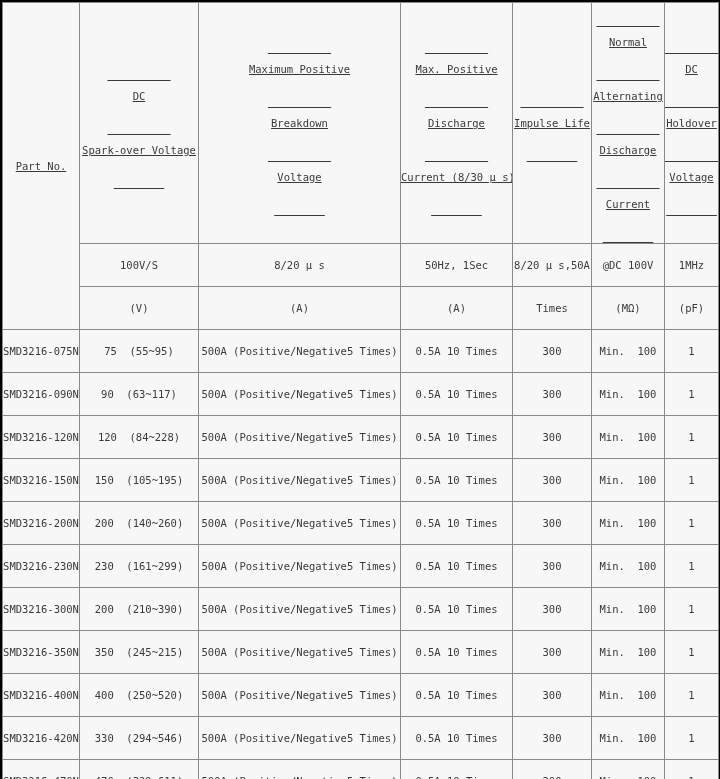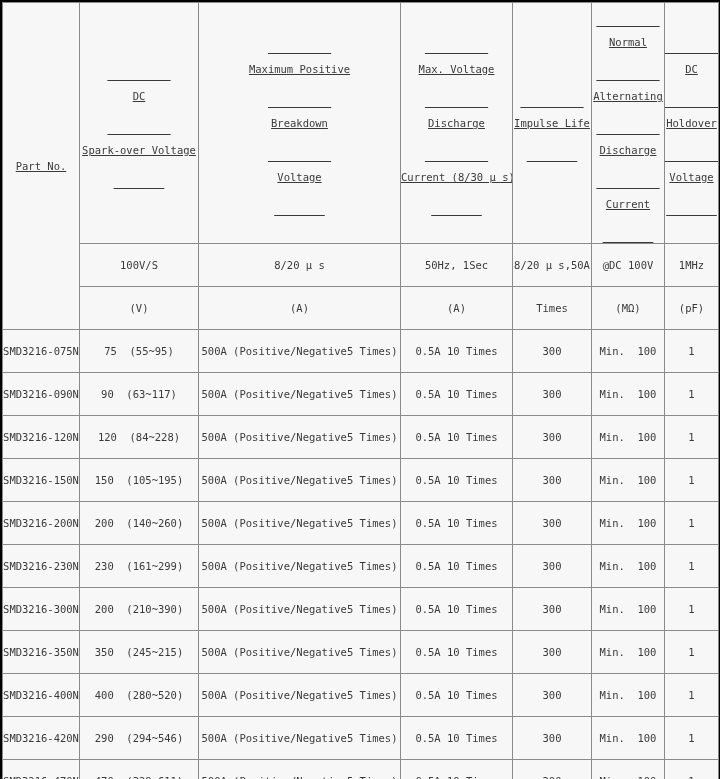--- a/index.html
+++ b/index.html
@@ -65,21 +65,21 @@
         <td>
           <div class="hl">DC</div>
           <div class="hl">Spark-over Voltage</div>
         </td>
         <td>
           <div class="hl">Maximum Positive</div>
           <div class="hl">Breakdown</div>
           <div class="hl">Voltage</div>
         </td>
         <td>
-          <div class="hl">Max. Voltage</div>
+          <div class="hl">Max. Positive</div>
           <div class="hl">Discharge</div>
           <div class="hl">Current (8/30 μ s)</div>
         </td>
         <td>
           <div class="hl">Impulse Life</div>
         </td>
         <td>
           <div class="hl">Normal</div>
           <div class="hl">Alternating</div>
           <div class="hl">Discharge</div>
@@ -174,30 +174,30 @@
     <td>SMD3216-350N</td>
     <td>350  (245~215)</td>
     <td>500A (Positive/Negative5 Times)</td>
     <td>0.5A 10 Times</td>
     <td>300</td>
     <td>Min.  100</td>
     <td>1</td>
   </tr>
         <tr class="data-row">
     <td>SMD3216-400N</td>
-    <td>400  (280~520)</td>
+    <td>400  (250~520)</td>
     <td>500A (Positive/Negative5 Times)</td>
     <td>0.5A 10 Times</td>
     <td>300</td>
     <td>Min.  100</td>
     <td>1</td>
   </tr>
         <tr class="data-row">
     <td>SMD3216-420N</td>
-    <td>290  (294~546)</td>
+    <td>330  (294~546)</td>
     <td>500A (Positive/Negative5 Times)</td>
     <td>0.5A 10 Times</td>
     <td>300</td>
     <td>Min.  100</td>
     <td>1</td>
   </tr>
         <tr class="data-row">
     <td>SMD3216-470N</td>
     <td>470  (329~611)</td>
     <td>500A (Positive/Negative5 Times)</td>

